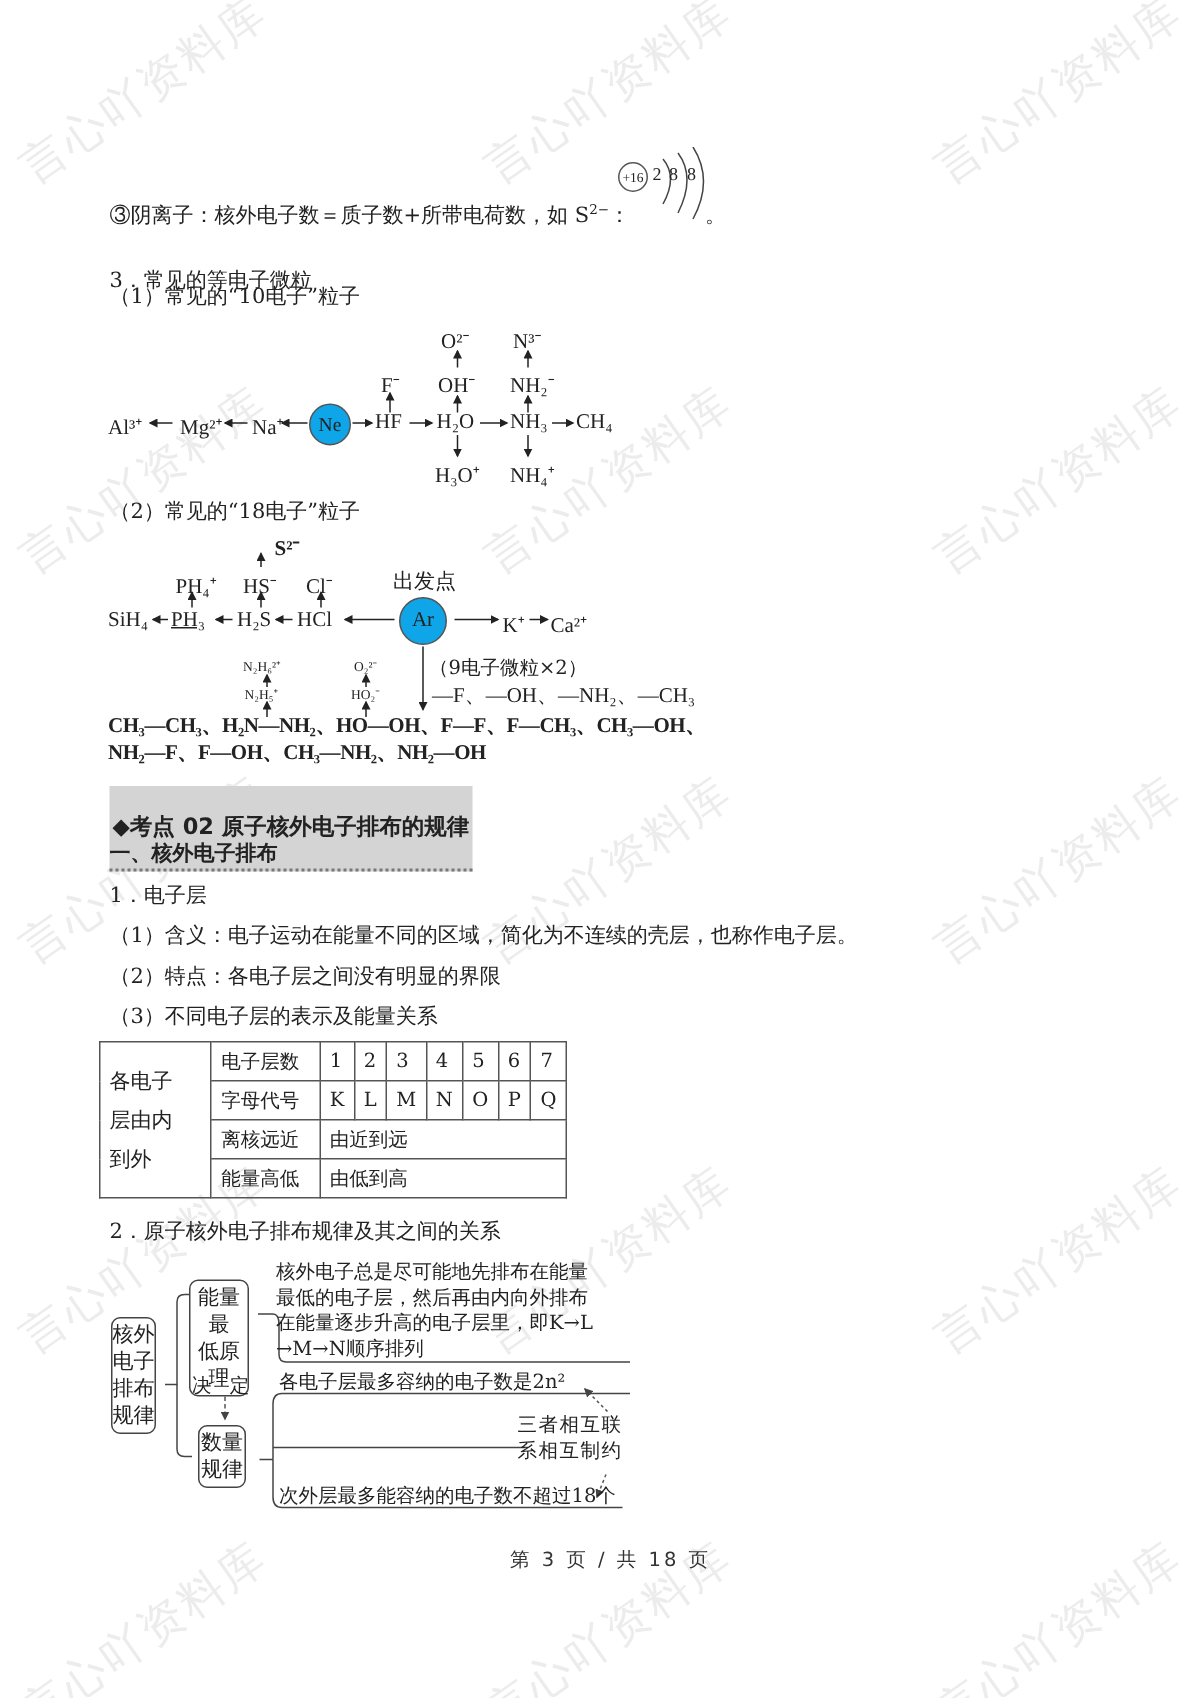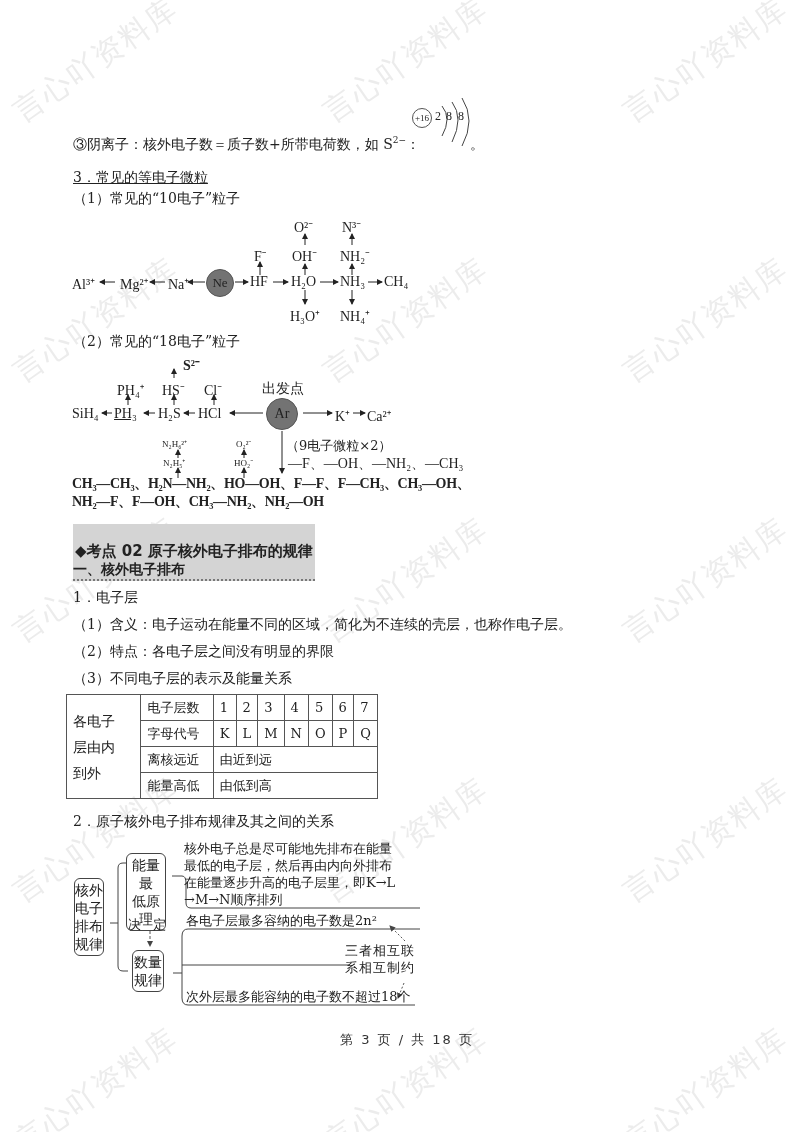--- a/index.html
+++ b/index.html
@@ -5,21 +5,21 @@
   html,body{margin:0;padding:0;}
   body{width:800px;height:1132px;background:#fff;position:relative;overflow:hidden;
        font-family:"DejaVu Serif","Liberation Serif",serif;color:#222;}
   .wm{position:absolute;font-family:"DejaVu Sans",sans-serif;font-size:30px;color:#ececec;
       transform:rotate(-35deg);white-space:nowrap;letter-spacing:2px;z-index:0;pointer-events:none;}
   .abs{position:absolute;z-index:1;}
   .line{font-size:14px;line-height:18px;white-space:nowrap;}
   .sm{font-size:13px;}
   .chem{font-family:"Liberation Serif",serif;font-size:14px;white-space:nowrap;}
   sub,sup{font-size:9px;line-height:0;}
-  .circle{border:1.5px solid #555;background:#737373;border-radius:50%;display:flex;
+  .circle{border:1.5px solid #555;background:#0ea5e9;border-radius:50%;display:flex;
           align-items:center;justify-content:center;font-family:"Liberation Serif",serif;}
   .head-bar{background:#d4d4d4;font-family:"DejaVu Sans",sans-serif;font-weight:bold;font-size:15px;
             padding:18px 2px;border-bottom:2px dotted #777;}
   table.shell{border-collapse:collapse;font-size:13px;}
   table.shell td{border:1px solid #555;padding:2px 6px;height:21px;}
   .box{position:absolute;border:1.5px solid #444;border-radius:6px;font-size:14px;line-height:18px;
        padding:2px 0;text-align:center;background:#fff;}
   .footer{font-family:"DejaVu Sans",sans-serif;font-size:13px;color:#333;letter-spacing:2px;}
 </style>
 </head>
@@ -52,21 +52,21 @@
     <path d="M34 8 Q44 20 34 38" fill="none" stroke="#444" stroke-width="1"></path>
     <path d="M44 4 Q56 20 44 44" fill="none" stroke="#444" stroke-width="1"></path>
     <path d="M54 0 Q68 22 54 48" fill="none" stroke="#444" stroke-width="1"></path>
   </svg>
   <span class="chem" style="position:absolute;left:27px;top:11px;font-size:12px;">2</span>
   <span class="chem" style="position:absolute;left:38px;top:11px;font-size:12px;">8</span>
   <span class="chem" style="position:absolute;left:50px;top:11px;font-size:12px;">8</span>
 </div>
 <span class="abs line" style="left:470px;top:135px;">。</span>
 
-<div class="abs line" style="left:73px;top:168px;text-decoration:underline;">3．常见的等电子微粒</div>
+<div class="abs line" style="left:73px;top:178px;">3．常见的等电子微粒</div>
 <div class="abs line" style="left:73px;top:189px;">（1）常见的“10电子”粒子</div>
 
 <div class="abs" style="left:70px;top:212px;width:340px;height:115px;">
   <svg width="340" height="115" style="position:absolute;left:0;top:0;">
     <defs>
         <marker id="ah" markerWidth="6" markerHeight="6" refX="5" refY="3" orient="auto">
           <path d="M0,0 L6,3 L0,6 z" fill="#222"></path>
         </marker>
       </defs>
 

